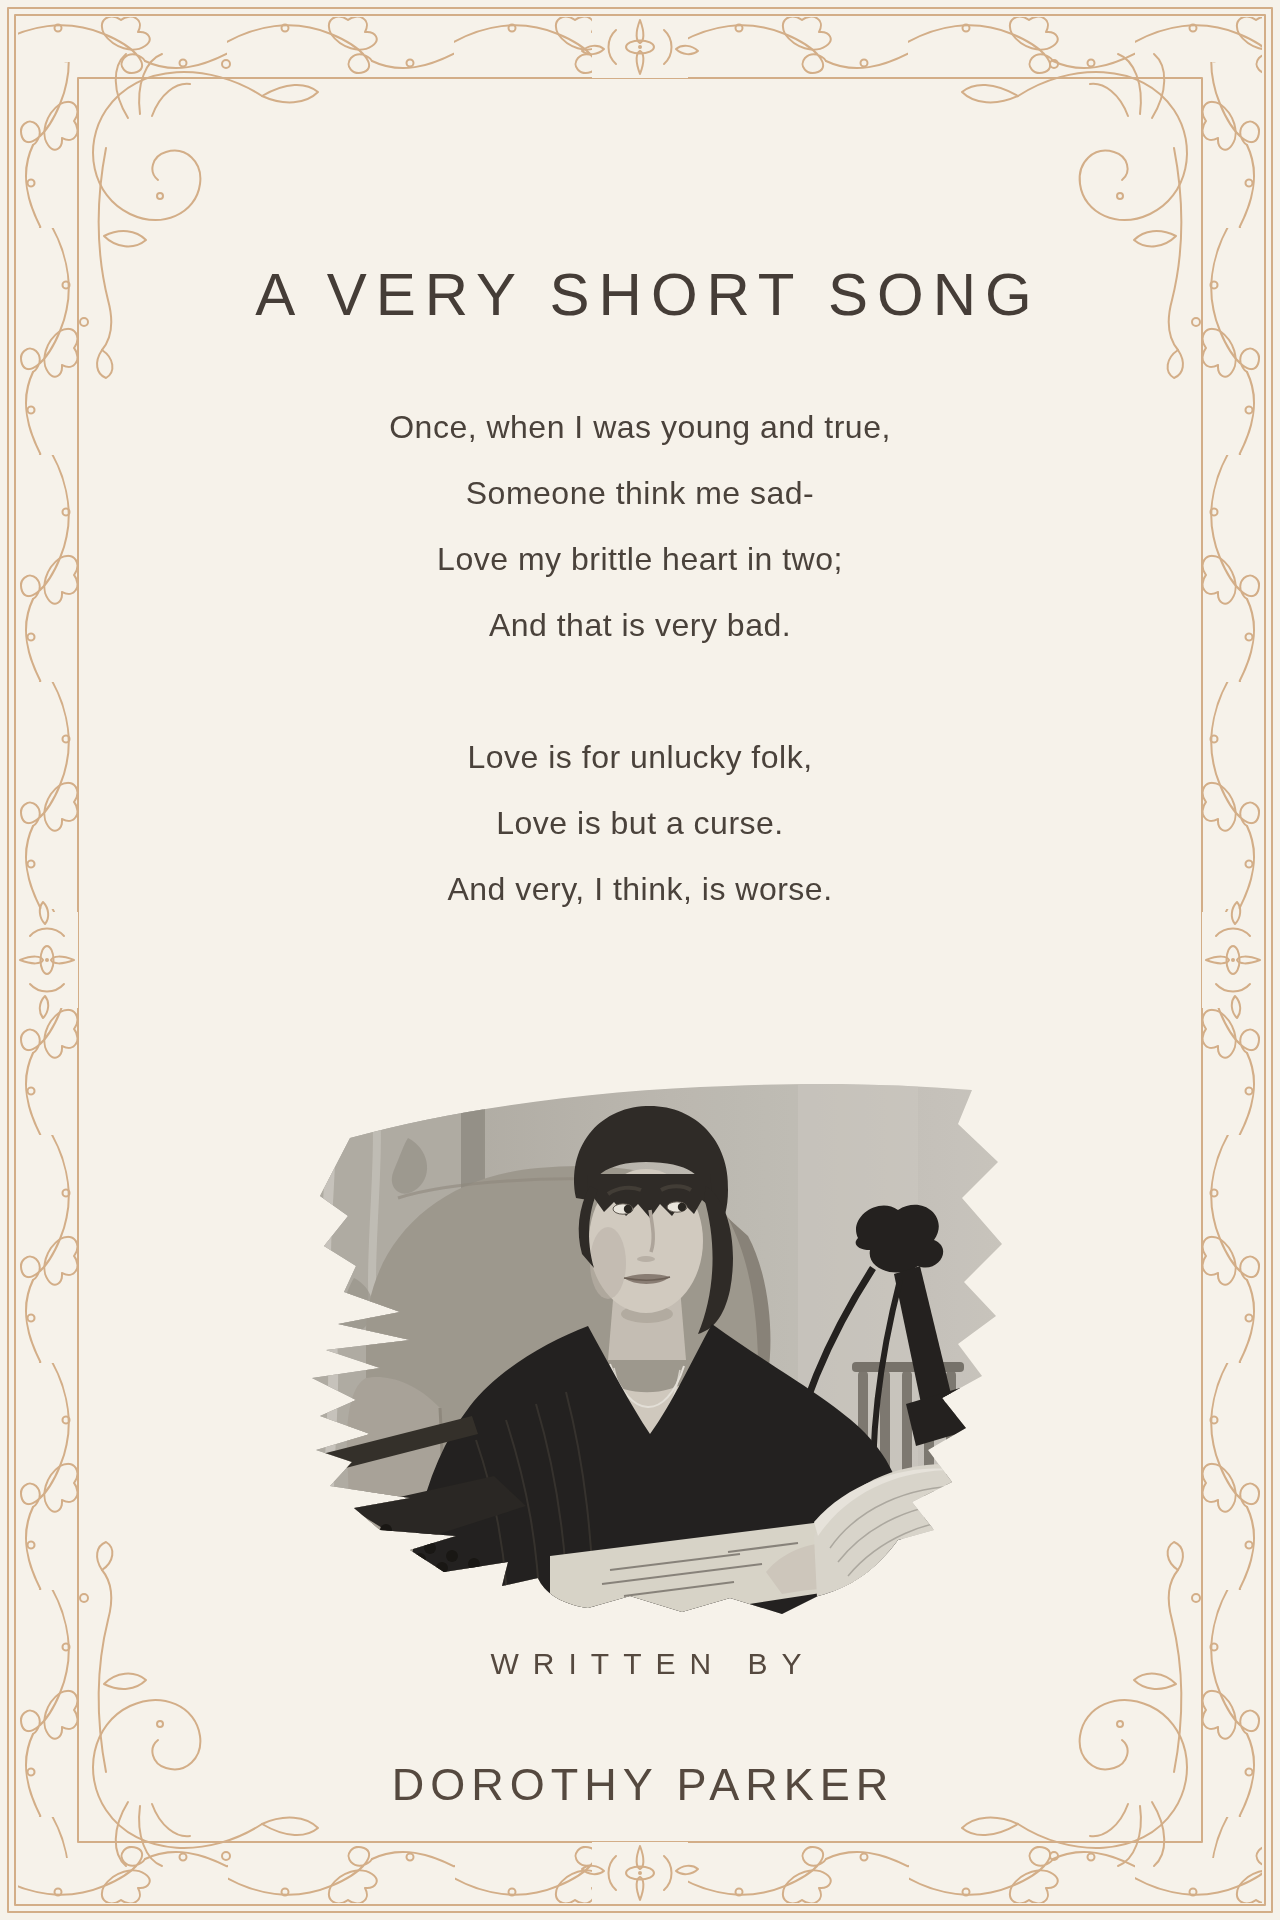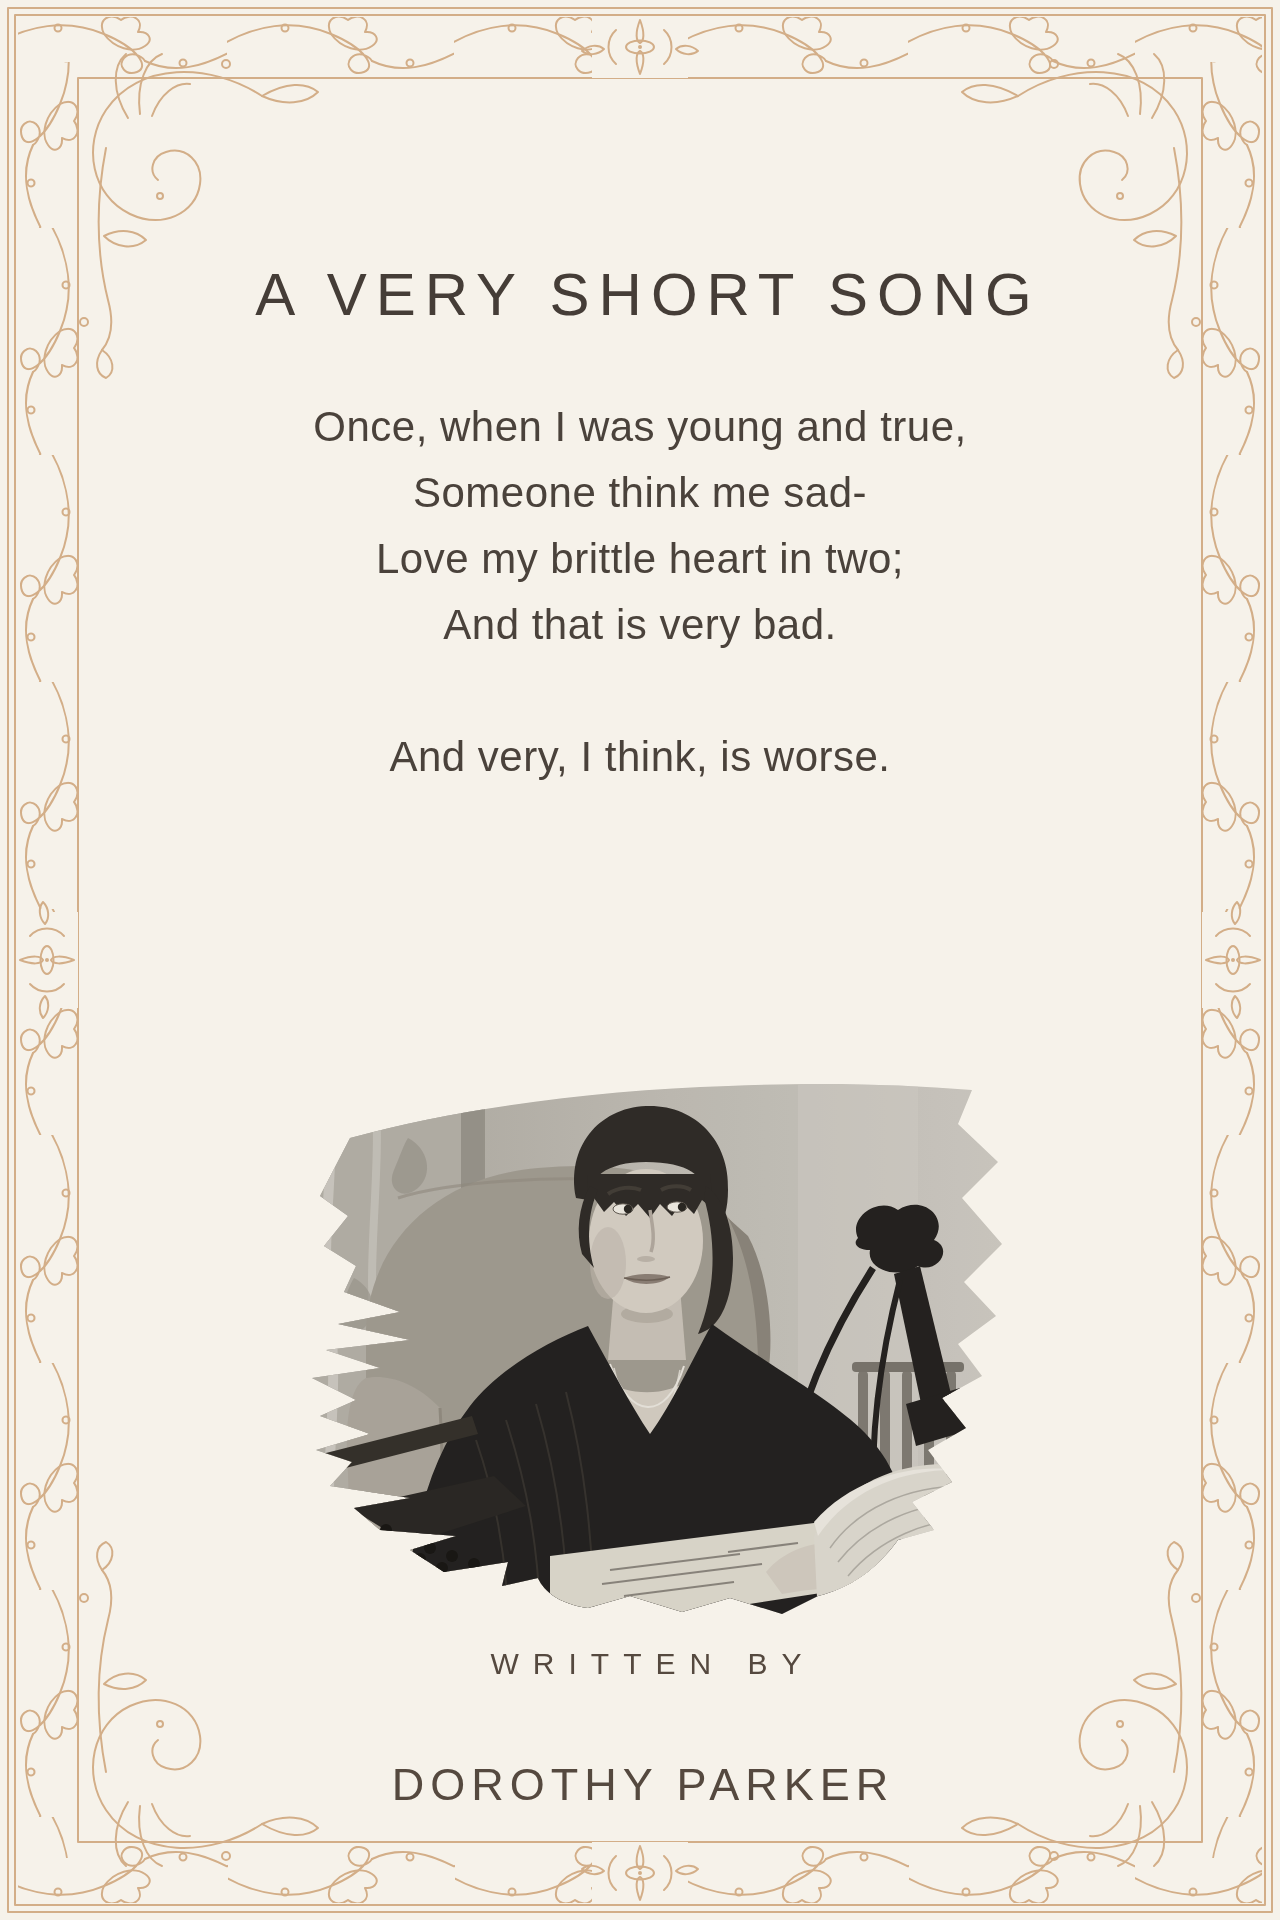--- a/index.html
+++ b/index.html
@@ -18,21 +18,21 @@
     margin: 0; text-align: center;
     font-size: 60px; font-weight: 500; letter-spacing: 9px;
     color: var(--ink-strong, #453d37); line-height: 62px;
     white-space: nowrap;
     padding-left: 8px;
   }
   .poem {
     position: absolute; left: 0; top: 394px; width: 100%;
     text-align: center; color: var(--ink, #4a423b);
   }
-  .poem .line { font-size: 42px; line-height: 66px; letter-spacing: 0.5px; }
+  .poem .line { font-size: 32px; line-height: 66px; letter-spacing: 0.5px; }
   .stanza + .stanza { margin-top: 66px; }
   figure.photo {
     position: absolute; left: 258px; top: 1078px; width: 750px; height: 540px;
     margin: 0; padding: 0;
   }
   .writtenby {
     position: absolute; left: 6px; top: 1647px; width: 100%;
     text-align: center; font-size: 30px; line-height: 34px;
     letter-spacing: 14px; font-weight: 500;
     color: var(--ink-soft, #55493f); text-indent: 14px;
@@ -121,20 +121,22 @@
   <h1 class="title">A VERY SHORT SONG</h1>
 
   <div class="poem">
     <div class="stanza">
       <div class="line">Once, when I was young and true,</div>
       <div class="line">Someone think me sad-</div>
       <div class="line">Love my brittle heart in two;</div>
       <div class="line">And that is very bad.</div>
     </div>
     <div class="stanza">
+      <div class="line">Love is for unlucky folk,</div>
+      <div class="line">Love is but a curse.</div>
       <div class="line">And very, I think, is worse.</div>
     </div>
   </div>
 
   <figure class="photo" role="img" aria-label="Black-and-white photograph of Dorothy Parker seated in a wingback armchair beside a curtain, with an open manuscript and typewriter, photo edges torn like brush strokes">
     <svg width="750" height="540" viewBox="0 0 750 540">
       <defs>
         <linearGradient id="wallGrad" x1="0" y1="0" x2="1" y2="0">
           <stop offset="0" stop-color="#a9a59d"></stop>
           <stop offset="0.55" stop-color="#bfbbb4"></stop>

